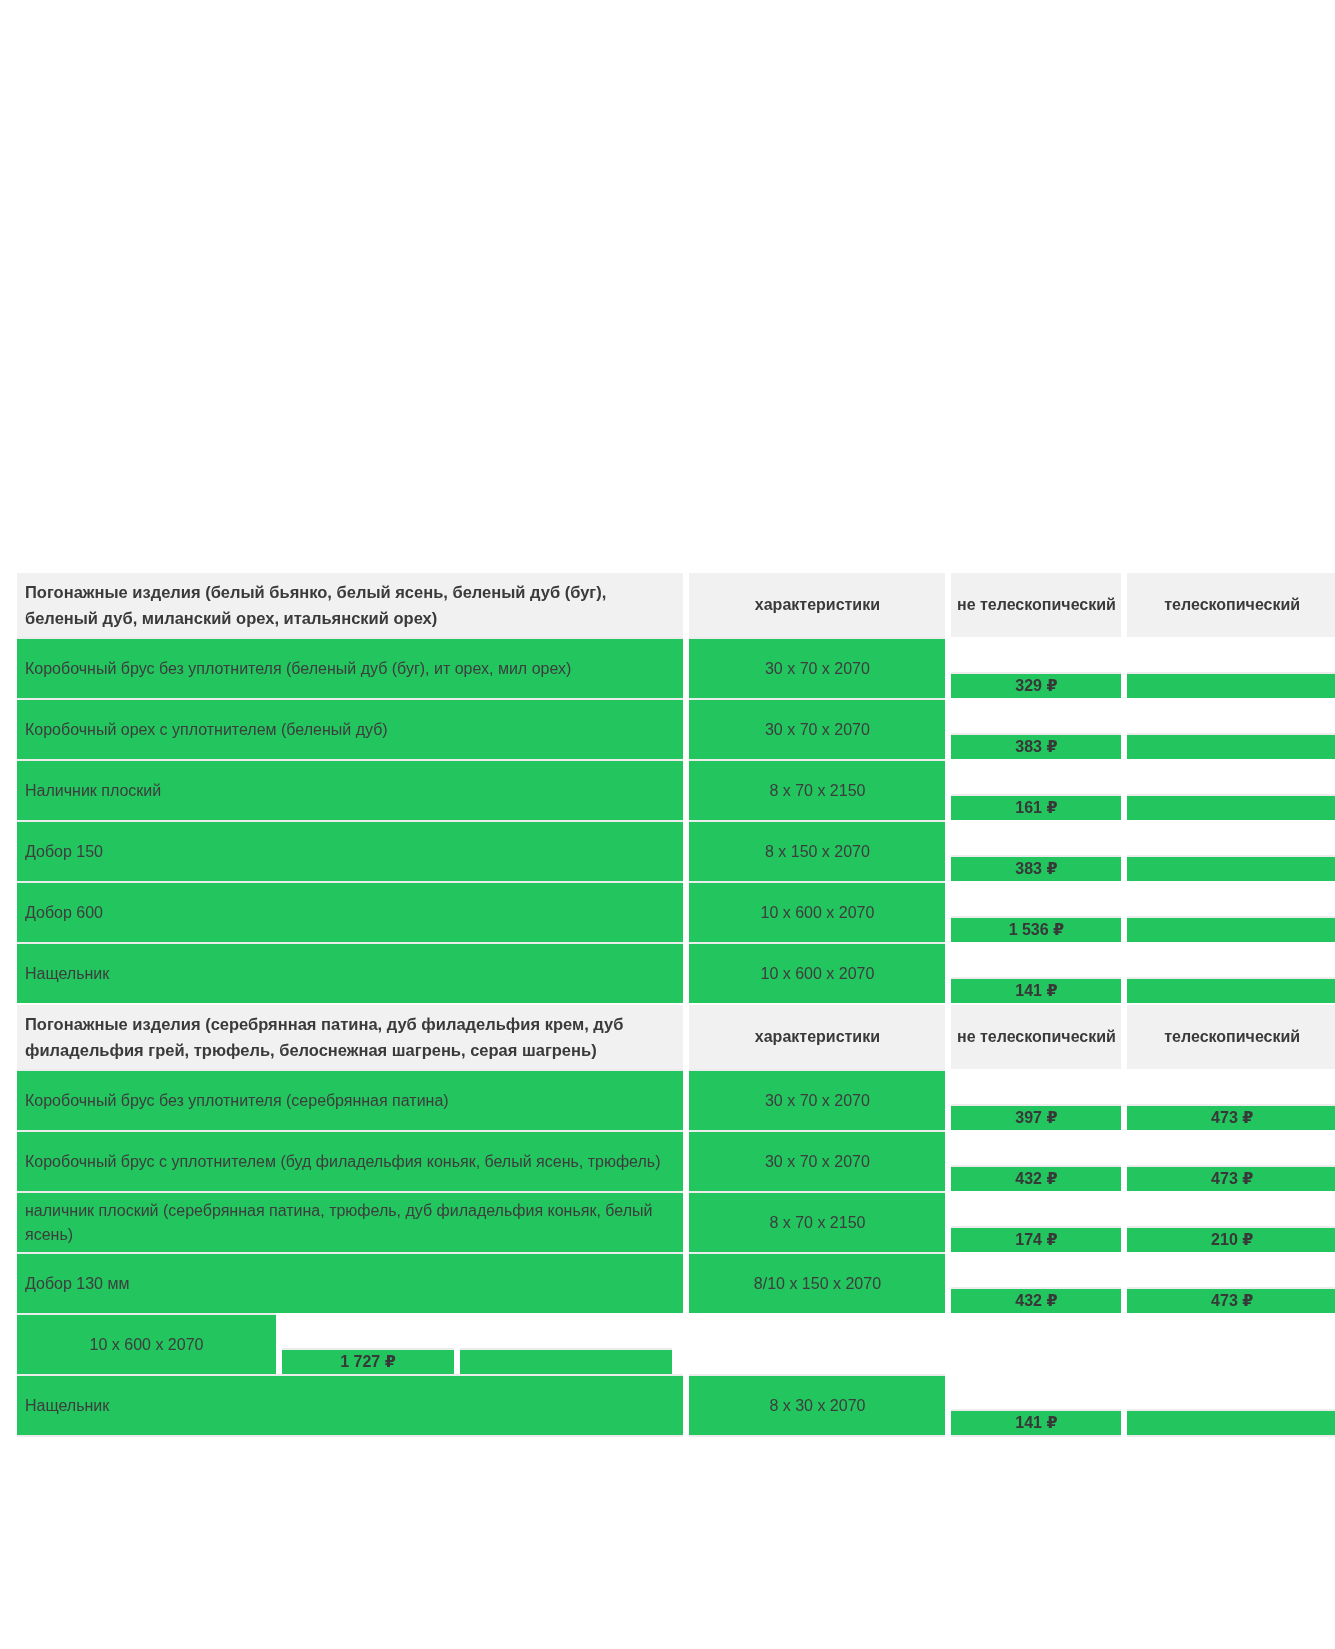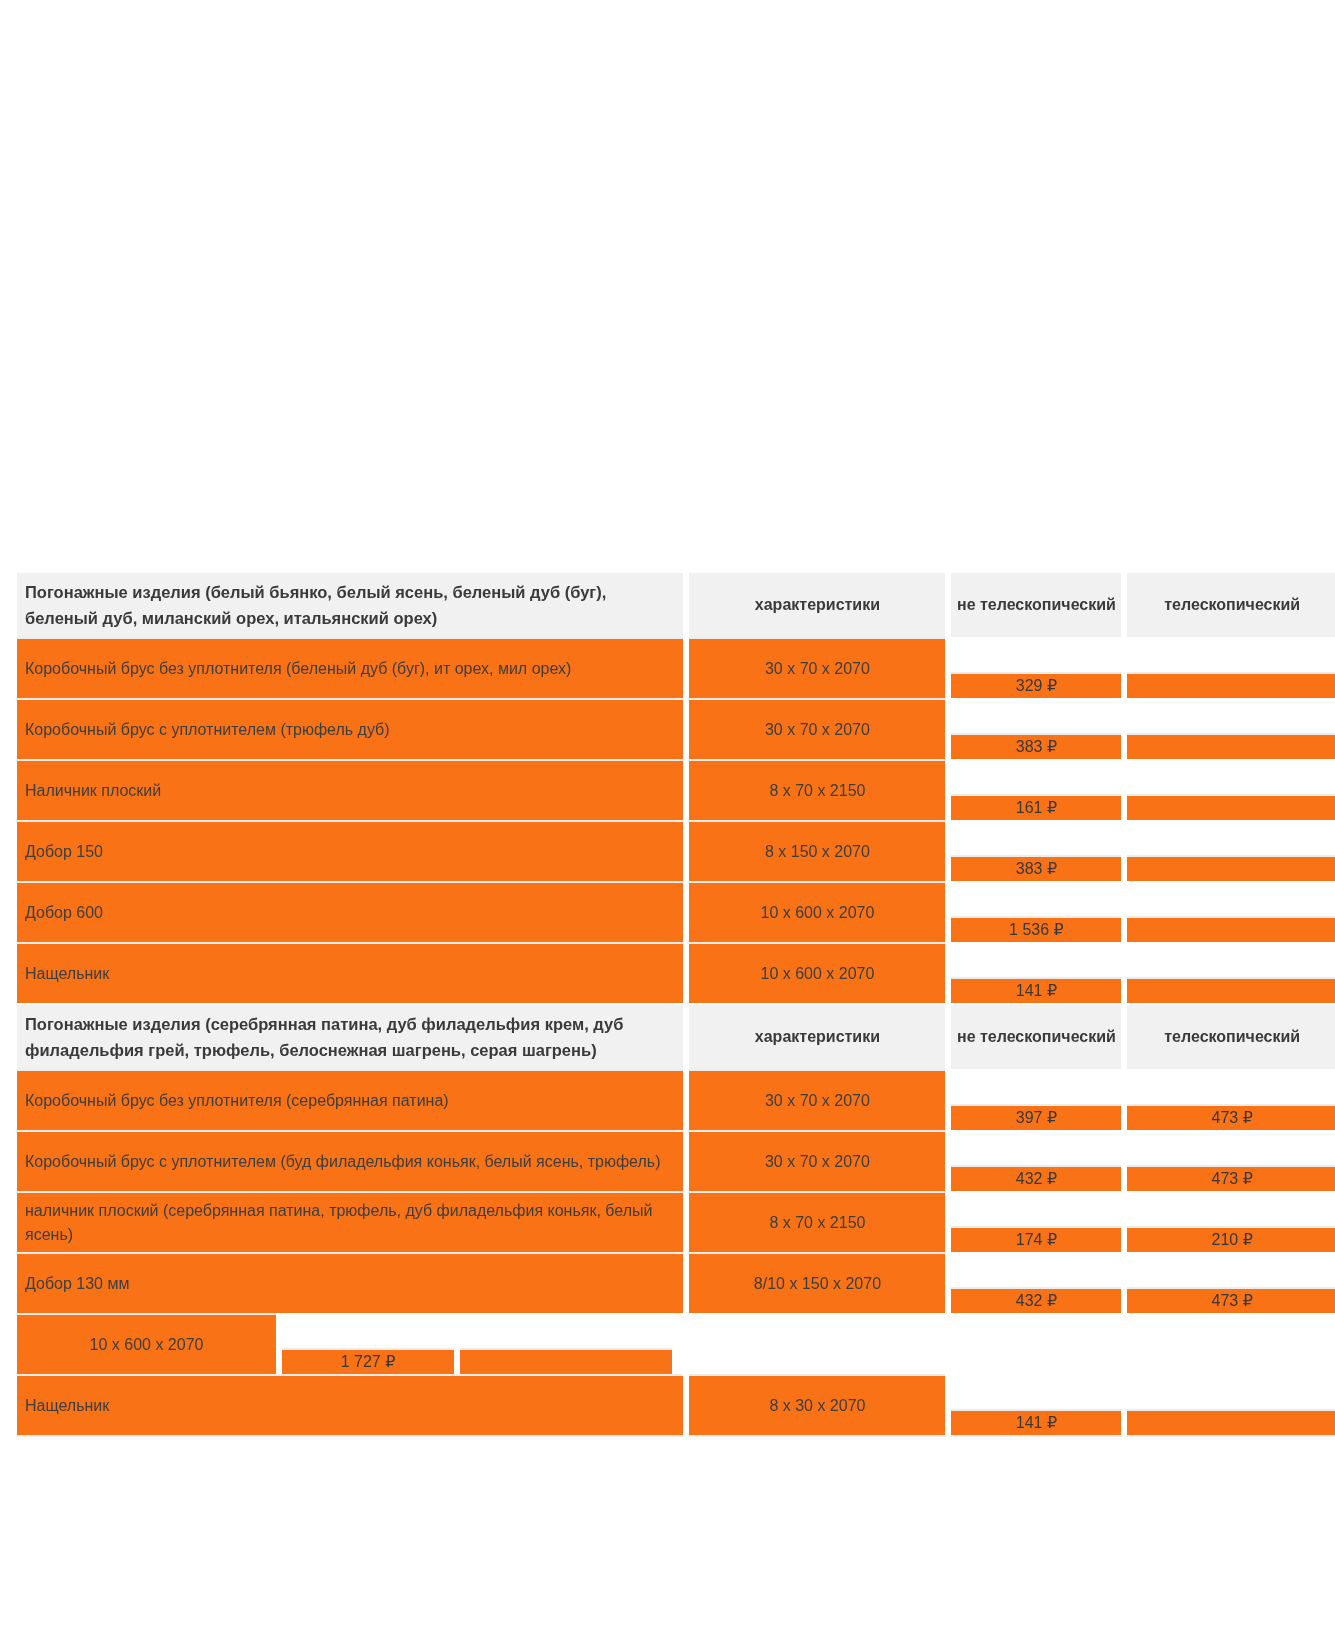--- a/index.html
+++ b/index.html
@@ -15,39 +15,39 @@
     position:absolute;
     left:17px;
     top:571px;
     width:1320px;
   }
   .trow{display:flex;gap:6px;}
   .cell{
     box-sizing:border-box;
     display:flex;
     align-items:center;
-    background:#f97316;
+    background:#22c55e;
     border-top:2px solid #ececec;
     min-height:26px;
     font-size:16px;
     line-height:24px;
   }
   .c1{width:674px;padding:1px 10px 1px 8px;}
   .c2{width:259px;justify-content:center;text-align:center;}
   .c3{width:172px;justify-content:center;text-align:center;}
   .c4{width:212px;justify-content:center;text-align:center;}
   .head{
     background:#f1f1f1;
     border-top:2px solid #ffffff;
     min-height:66px;
     font-weight:700;
     color:#3a3a3a;
   }
   .title{line-height:26px;font-size:16.5px;}
-  .price{font-weight:400;color:#383838;margin-top:35px;}
+  .price{font-weight:700;color:#383838;margin-top:35px;}
   .section:last-child .trow:last-child .cell{border-bottom:2px solid #ececec;}
 </style>
 </head>
 <body>
 
 <div class="price-table" id="table-root">
   <div class="section">
     <div class="trow">
       <div class="cell c1 head title">Погонажные изделия (белый бьянко, белый ясень, беленый дуб (буг), беленый дуб, миланский орех, итальянский орех)</div>
       <div class="cell c2 head">характеристики</div>
@@ -56,21 +56,21 @@
     </div>
 
   <div class="trow">
     <div class="cell c1">Коробочный брус без уплотнителя (беленый дуб (буг), ит орех, мил орех)</div>
     <div class="cell c2">30 x 70 x 2070</div>
     <div class="cell c3 price">329 ₽</div>
     <div class="cell c4 price"></div>
   </div>
 
   <div class="trow">
-    <div class="cell c1">Коробочный брус с уплотнителем (трюфель дуб)</div>
+    <div class="cell c1">Коробочный орех с уплотнителем (беленый дуб)</div>
     <div class="cell c2">30 x 70 x 2070</div>
     <div class="cell c3 price">383 ₽</div>
     <div class="cell c4 price"></div>
   </div>
 
   <div class="trow">
     <div class="cell c1">Наличник плоский</div>
     <div class="cell c2">8 x 70 x 2150</div>
     <div class="cell c3 price">161 ₽</div>
     <div class="cell c4 price"></div>

